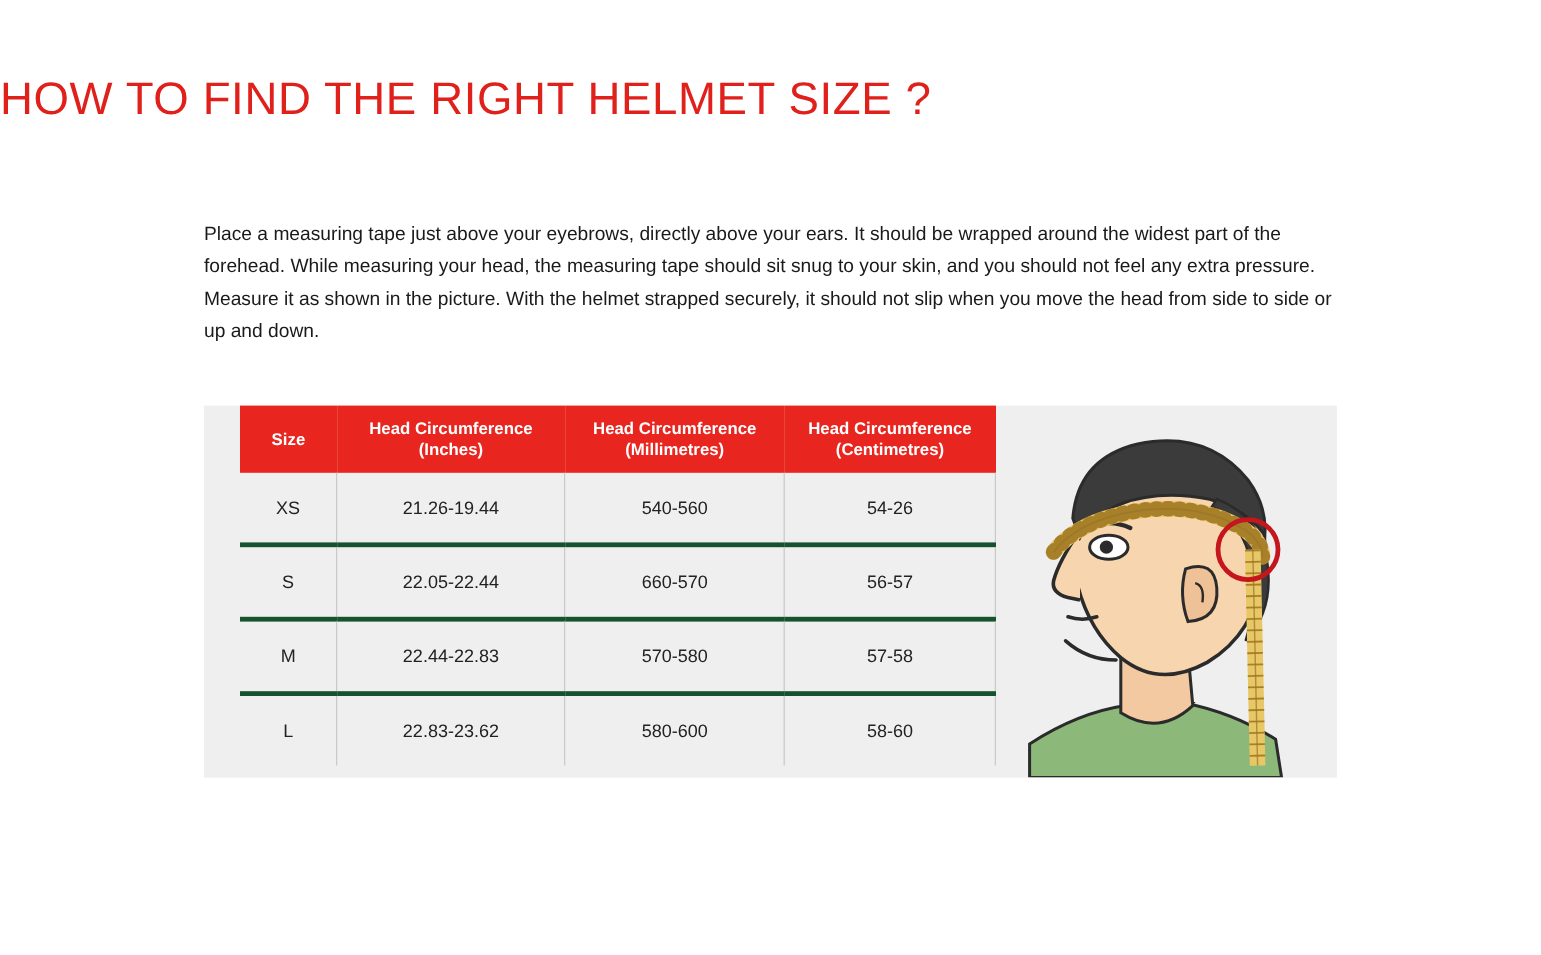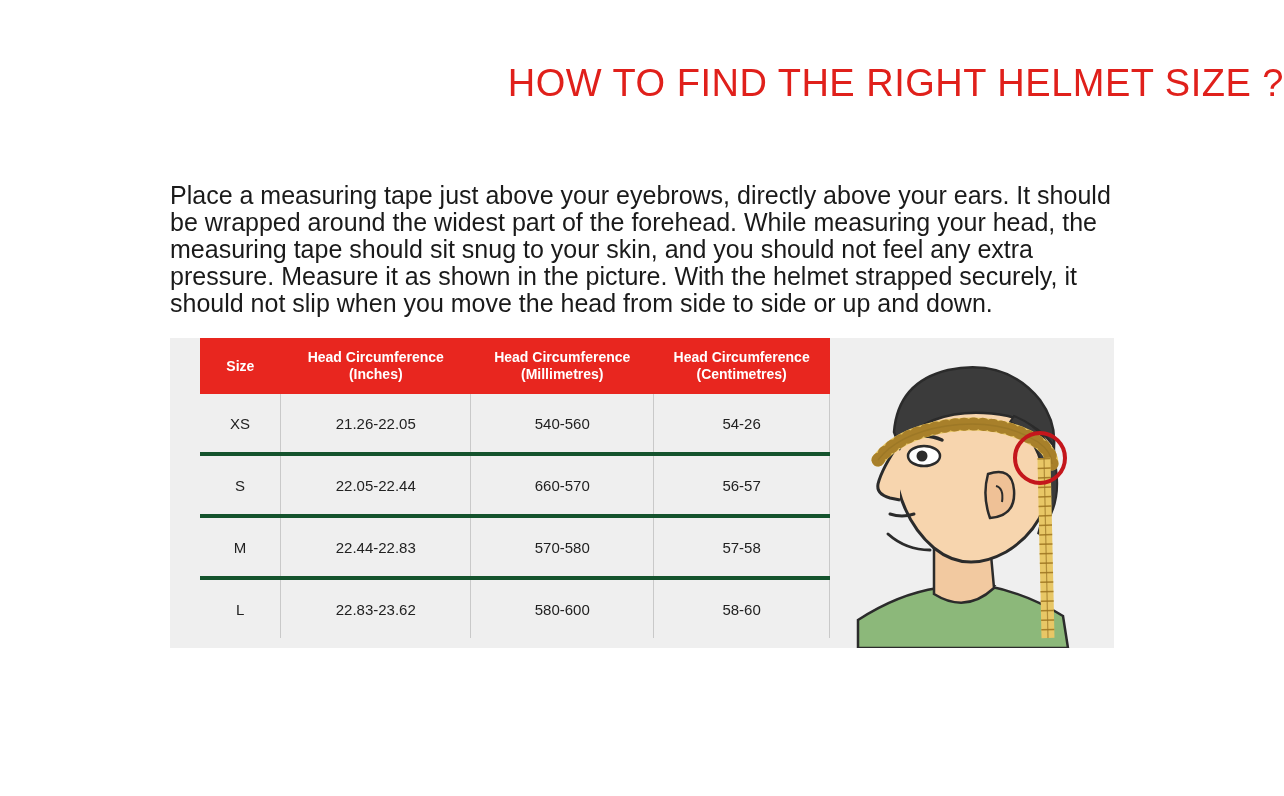--- a/index.html
+++ b/index.html
@@ -18,33 +18,33 @@
   .page {
     position: relative;
     width: 1284px;
     height: 796px;
   }
   .title {
     position: absolute;
     top: 62px;
     left: 0;
     width: 1284px;
-    text-align: right;
+    text-align: left;
     color: #e0201b;
     font-size: 38px;
     font-weight: 400;
     letter-spacing: 0.5px;
     font-family: "Liberation Sans", sans-serif;
   }
   .intro {
     position: absolute;
     top: 182px;
     left: 170px;
     width: 950px;
-    font-size: 25px;
+    font-size: 16px;
     line-height: 27px;
     color: #1a1a1a;
     text-align: left;
   }
   .panel {
     position: absolute;
     top: 338px;
     left: 170px;
     width: 944px;
     height: 310px;
@@ -125,21 +125,21 @@
         </th>
         <th class="c3">
           <span>Head Circumference</span><br>
           <span>(Centimetres)</span>
         </th>
       </tr>
     </thead>
     <tbody>
       <tr>
         <td>XS</td>
-        <td>21.26-22.05</td>
+        <td>21.26-19.44</td>
         <td>540-560</td>
         <td>54-26</td>
       </tr>
       <tr>
         <td>S</td>
         <td>22.05-22.44</td>
         <td>660-570</td>
         <td>56-57</td>
       </tr>
       <tr>

